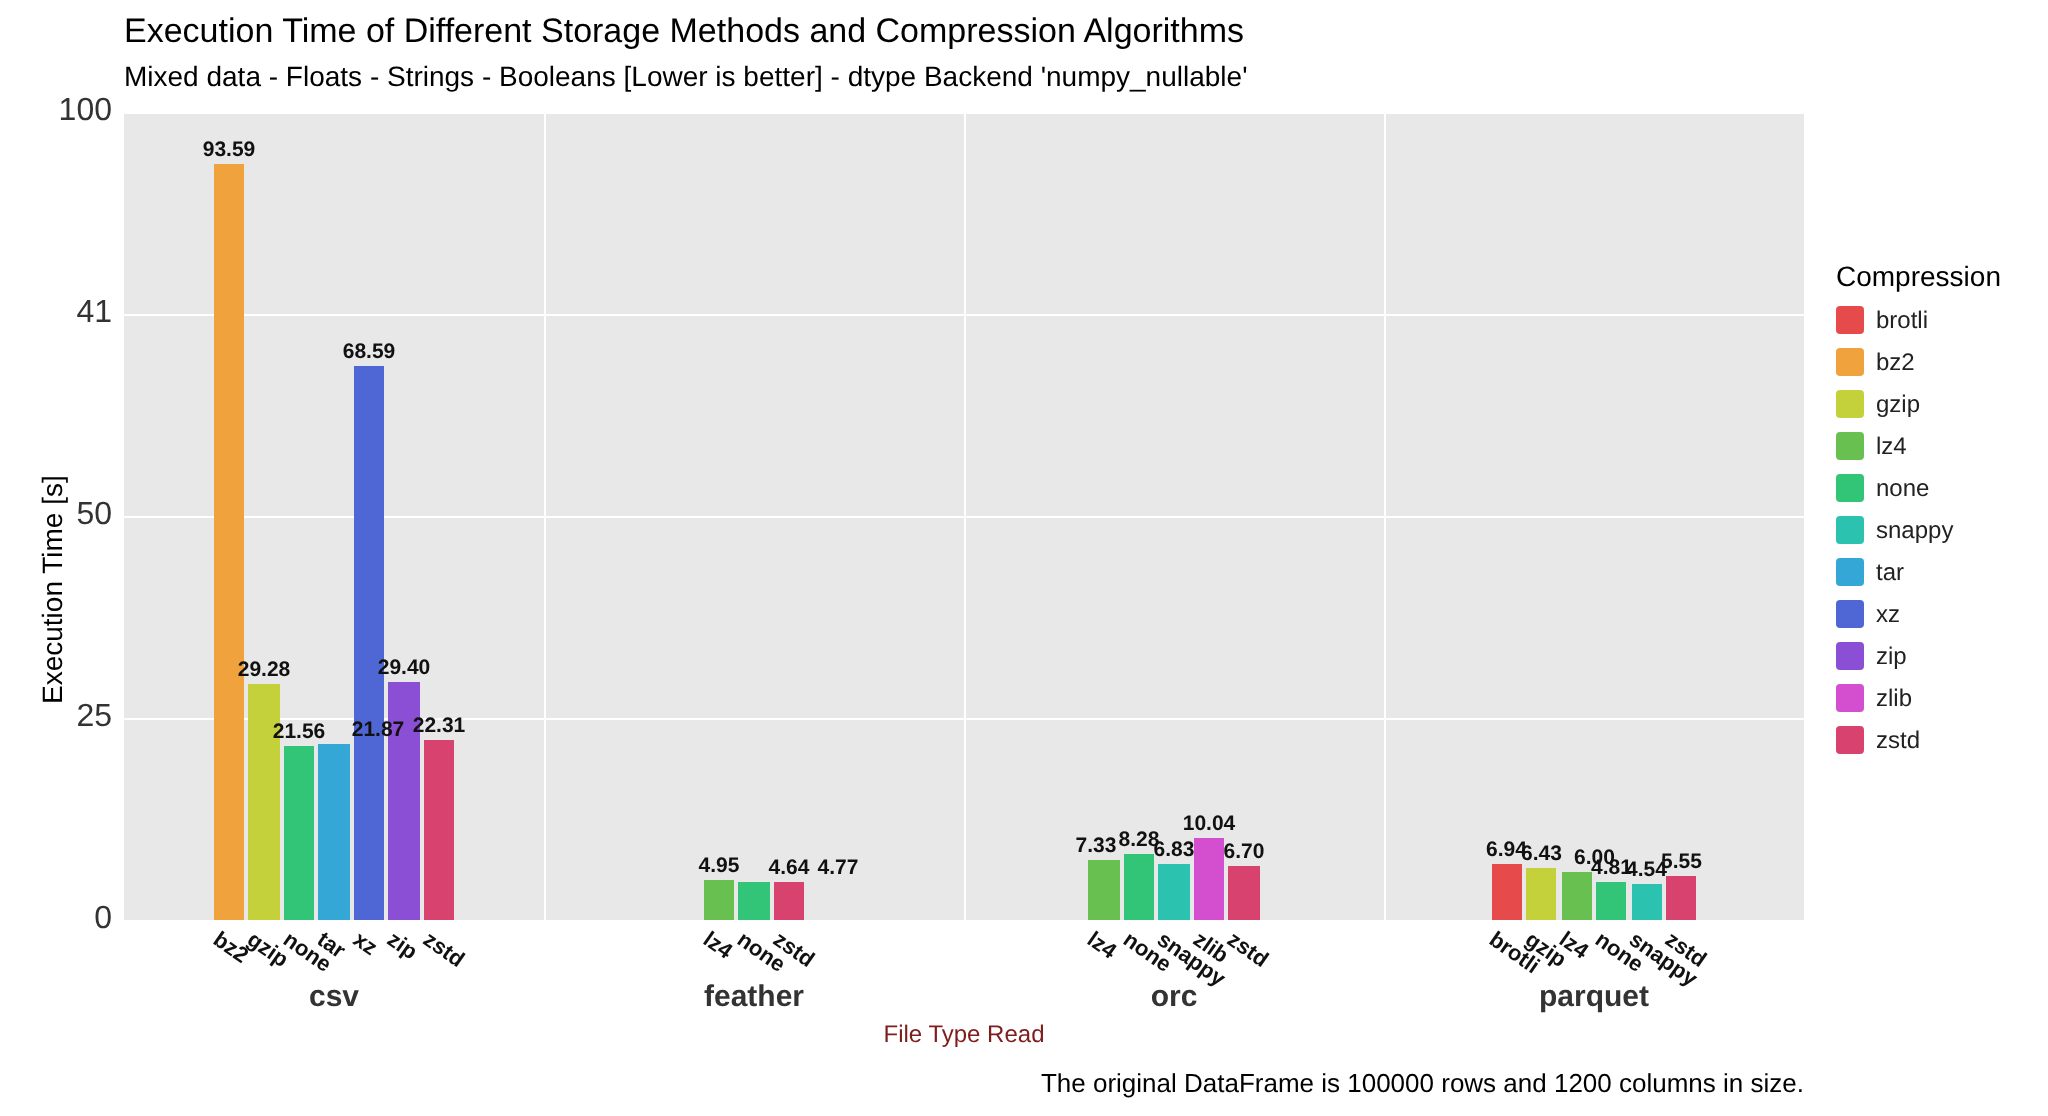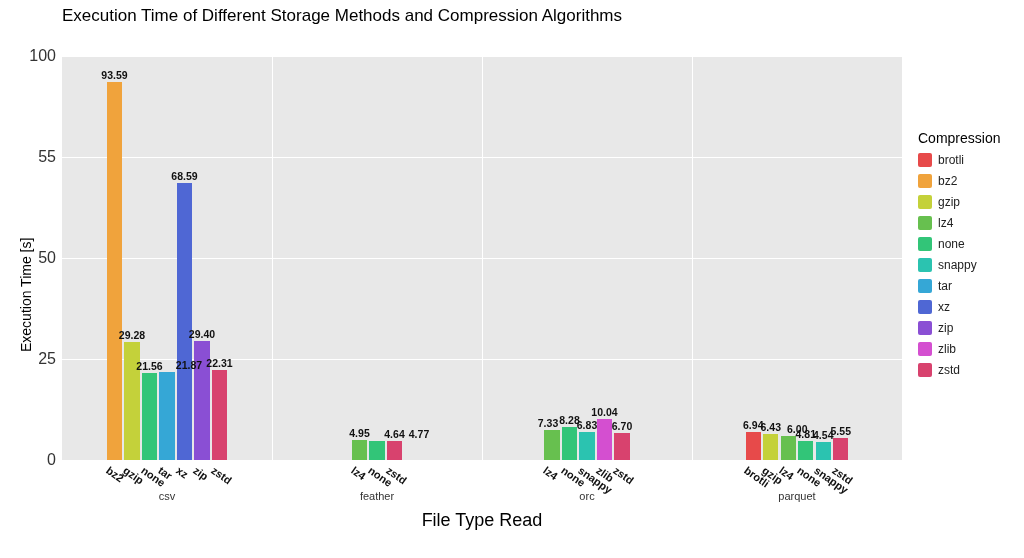--- a/index.html
+++ b/index.html
@@ -65,22 +65,22 @@
     transform-origin: left top;
     font-size: 14px;
     color: #000;
     white-space: nowrap;
   }
   .xlabel {
     position: absolute;
     left: 482px;
     top: 510px;
     transform: translateX(-50%);
-    font-size: 18px;
-    color: #000000;
+    font-size: 12px;
+    color: #7f1d1d;
   }
   .caption {
     position: absolute;
     right: 122px;
     top: 534px;
     font-size: 13px;
     color: #000;
   }
   
   .ytick {
@@ -120,23 +120,24 @@
     font-weight: 600;
     color: #111;
     transform-origin: left top;
     transform: rotate(35deg);
     white-space: nowrap;
   }
   
   .glabel {
     position: absolute;
     top: 490px;
-    font-size: 11px;
+    font-size: 15px;
     color: #333;
     transform: translateX(-50%);
+    font-weight: bold;
   }
   
   .legend {
     position: absolute;
     right: 10px;
     top: 130px;
     width: 96px;
   }
   .legend-title {
     font-size: 14px;
@@ -157,20 +158,21 @@
     height: 14px;
     border-radius: 2px;
   }
 </style>
 </head>
 <body>
 
 <div class="chart-root">
 
   <div class="title">Execution Time of Different Storage Methods and Compression Algorithms</div>
+  <div class="subtitle">Mixed data - Floats - Strings - Booleans [Lower is better] - dtype Backend 'numpy_nullable'</div>
 
   <div class="plot-area" id="plot-area">
       <div class="hgrid" style="top: 404px;"></div>
       <div class="hgrid" style="top: 303px;"></div>
       <div class="hgrid" style="top: 202px;"></div>
       <div class="hgrid" style="top: 101px;"></div>
       <div class="hgrid" style="top: 0px;"></div>
       <div class="vgrid" style="left: 210px;"></div>
       <div class="vgrid" style="left: 420px;"></div>
       <div class="vgrid" style="left: 630px;"></div>
@@ -197,26 +199,27 @@
       <div class="bar" style="left: 718.55px; width: 15.4px; height: 24.24px; background: rgb(103, 192, 79);"></div>
       <div class="bar" style="left: 736.05px; width: 15.4px; height: 19.4324px; background: rgb(50, 197, 120);"></div>
       <div class="bar" style="left: 753.55px; width: 15.4px; height: 18.3416px; background: rgb(43, 195, 176);"></div>
       <div class="bar" style="left: 771.05px; width: 15.4px; height: 22.422px; background: rgb(216, 66, 110);"></div>
     </div>
 
   <div class="ylabel" style="left:18px; top:360px;">Execution Time [s]</div>
 
   <div class="xlabel">File Type Read</div>
 
+  <div class="caption">The original DataFrame is 100000 rows and 1200 columns in size.</div>
 
   <div id="yticks">
       <div class="ytick" style="top: 460px;">0</div>
       <div class="ytick" style="top: 359px;">25</div>
       <div class="ytick" style="top: 258px;">50</div>
-      <div class="ytick" style="top: 157px;">55</div>
+      <div class="ytick" style="top: 157px;">41</div>
       <div class="ytick" style="top: 56px;">100</div>
     </div>
 
   <div id="cticks">
       <div class="ctick" style="left: 110.5px;">bz2</div>
       <div class="ctick" style="left: 128px;">gzip</div>
       <div class="ctick" style="left: 145.5px;">none</div>
       <div class="ctick" style="left: 163px;">tar</div>
       <div class="ctick" style="left: 180.5px;">xz</div>
       <div class="ctick" style="left: 198px;">zip</div>

